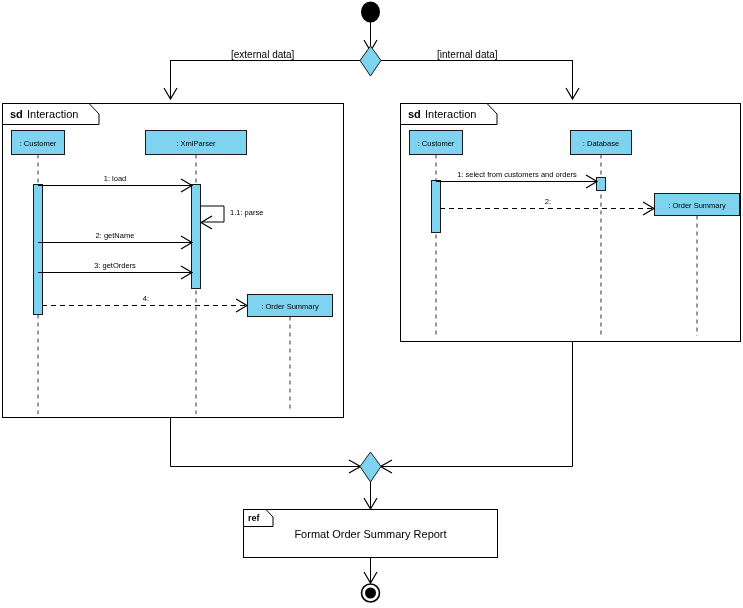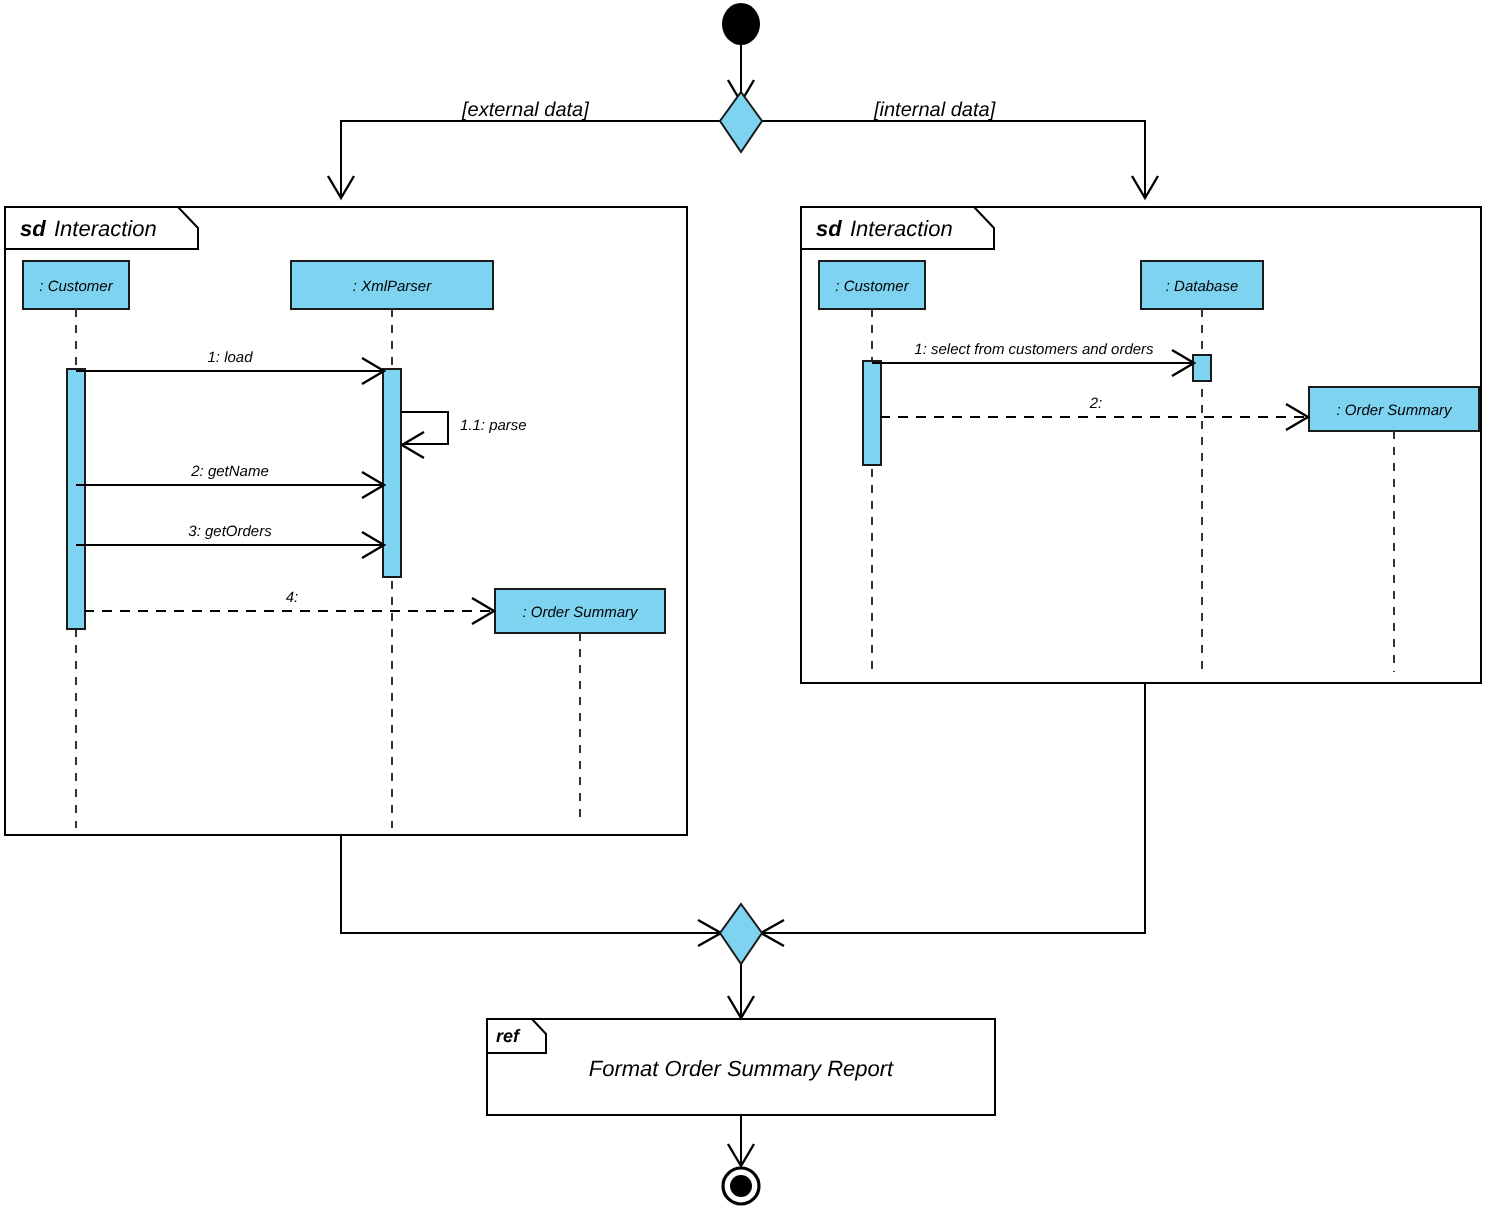--- a/index.html
+++ b/index.html
@@ -9,21 +9,20 @@
   }
   body {
     font-family: "Liberation Sans", sans-serif;
   }
   #canvas {
     position: relative;
     width: 743px;
     height: 608px;
     background: #ffffff;
     overflow: hidden;
-    font-style: italic;
   }
   #canvas svg {
     position: absolute;
     left: 0;
     top: 0;
   }
   .diag-text {
     font-family: "Liberation Sans", sans-serif;
     fill: #000000;
   }

